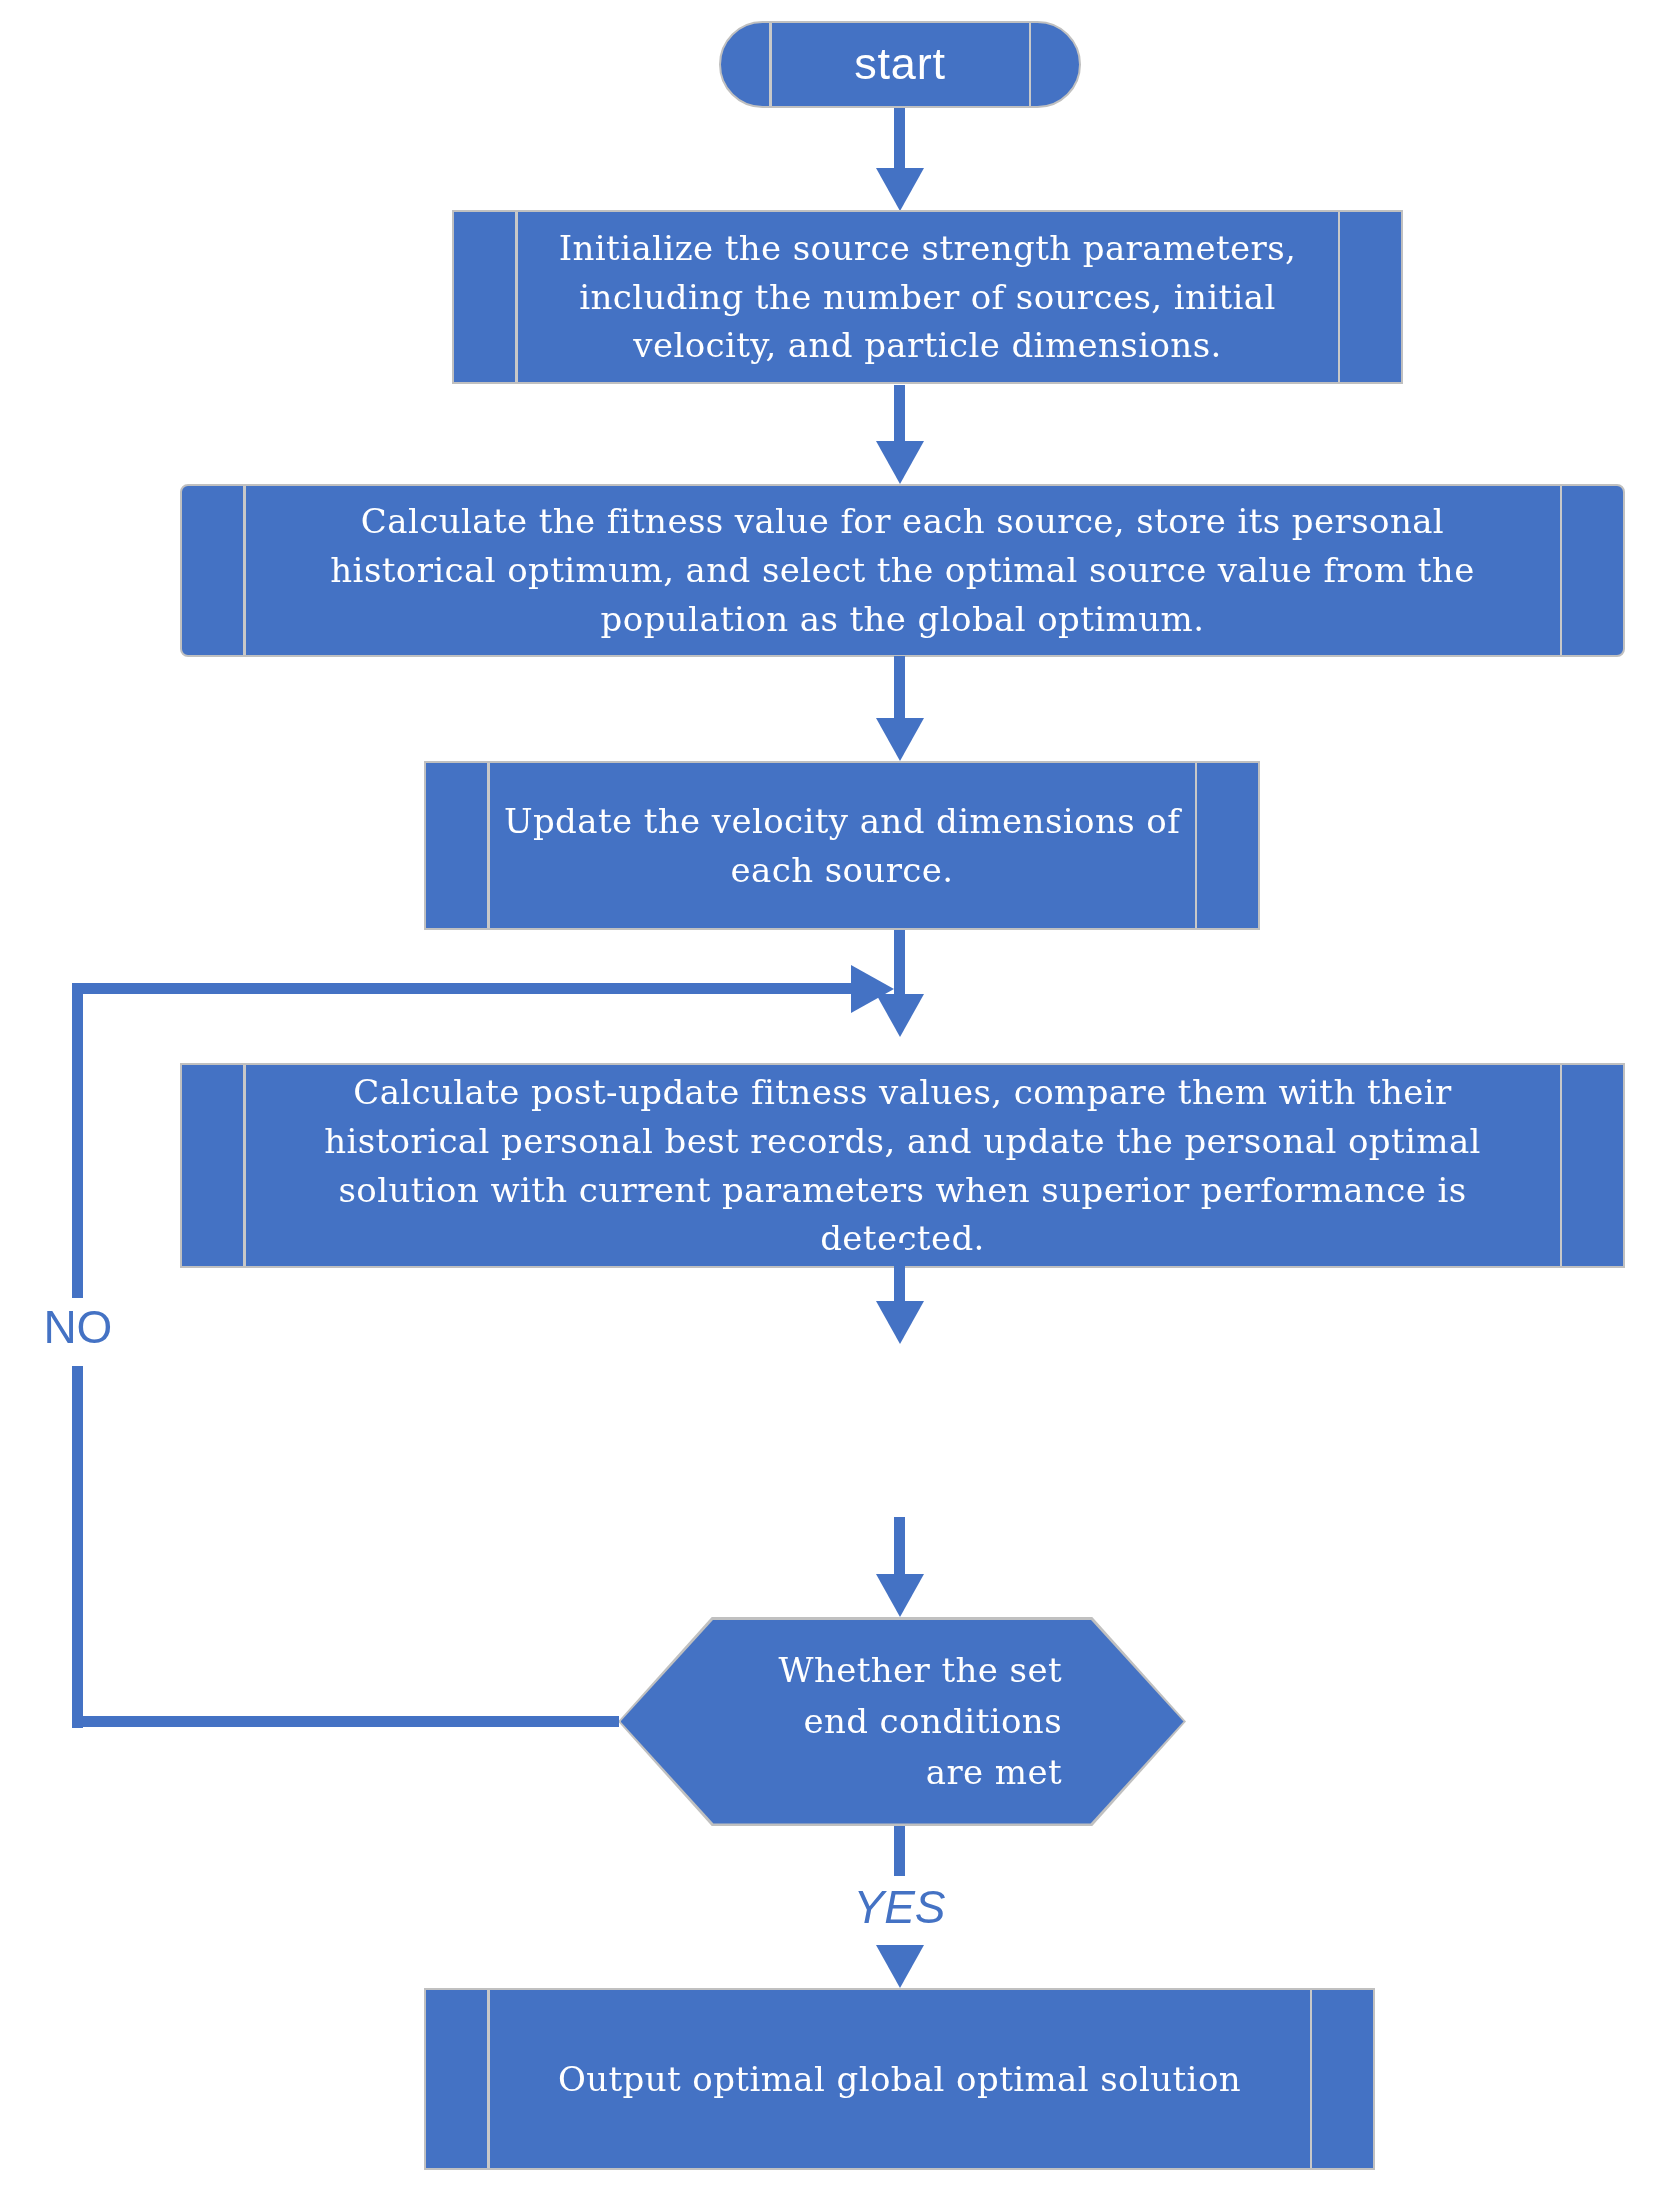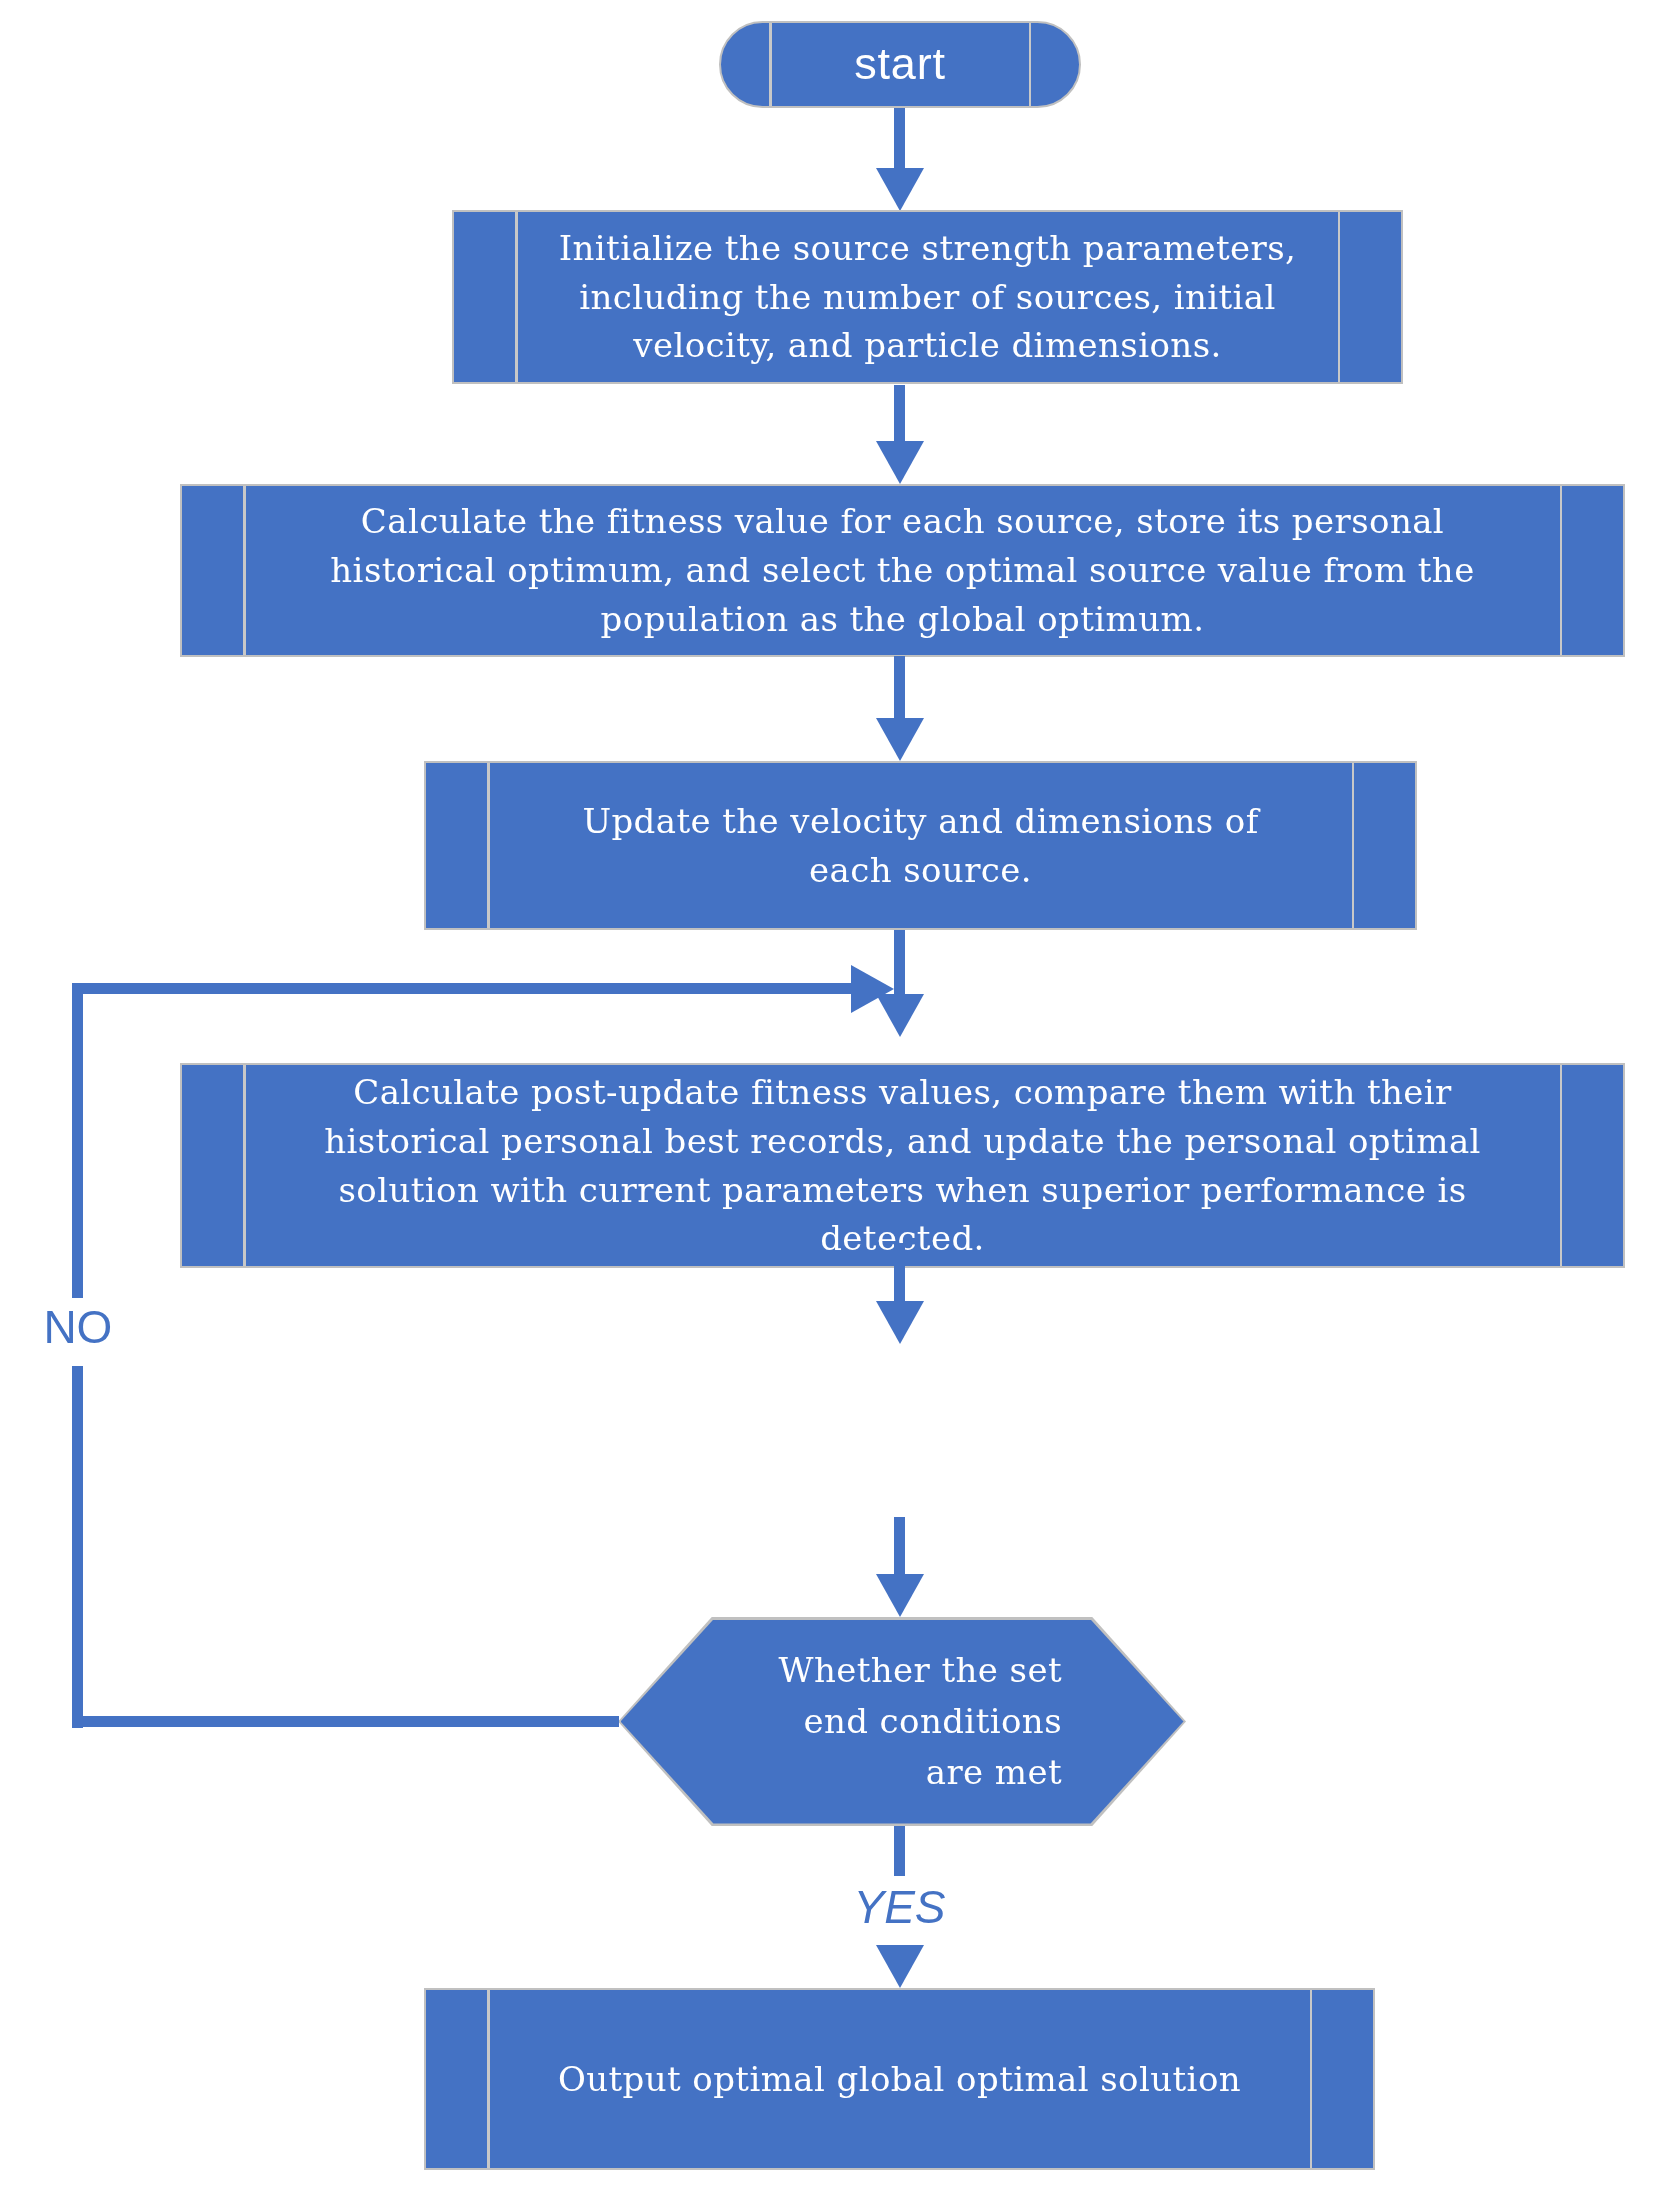--- a/index.html
+++ b/index.html
@@ -97,28 +97,28 @@
   <div class="vstem" style="left:894px;top:108px;height:62px;"></div>
   <div class="arrow-down" style="left:876px;top:168px;"></div>
 
   <div class="shape" style="left:424px;top:210px;width:951px;height:174px;margin-left:28px;">
     <span class="txt" style="max-width:789px;">Initialize the source strength parameters, including the number of sources, initial velocity, and particle dimensions.</span>
   </div>
 
   <div class="vstem" style="left:894px;top:385px;height:60px;"></div>
   <div class="arrow-down" style="left:876px;top:441px;"></div>
 
-  <div class="shape" style="left:180px;top:484px;width:1445px;height:173px;">
+  <div class="shape" style="left:180px;top:484px;width:1445px;height:173px;border-radius:8px;">
     <span class="txt" style="max-width:1216px;">Calculate the fitness value for each source, store its personal historical optimum, and select the optimal source value from the population as the global optimum.</span>
   </div>
 
   <div class="vstem" style="left:894px;top:656px;height:65px;"></div>
   <div class="arrow-down" style="left:876px;top:718px;"></div>
 
-  <div class="shape" style="left:424px;top:761px;width:993px;height:169px;">
+  <div class="shape" style="left:424px;top:761px;width:836px;height:169px;">
     <span class="txt" style="max-width:739px;">Update the velocity and dimensions of each source.</span>
   </div>
 
   <div class="vstem" style="left:894px;top:930px;height:66px;"></div>
   <div class="hstem" style="left:77px;top:983px;width:776px;"></div>
   <div class="arrow-right" style="left:851px;top:965px;"></div>
   <div class="arrow-down" style="left:876px;top:994px;"></div>
 
   <div class="shape" style="left:180px;top:1039px;width:1445px;height:205px;margin-top:24px;">
     <span class="txt" style="max-width:1232px;">Calculate post-update fitness values, compare them with their historical personal best records, and update the personal optimal solution with current parameters when superior performance is detected.</span>

